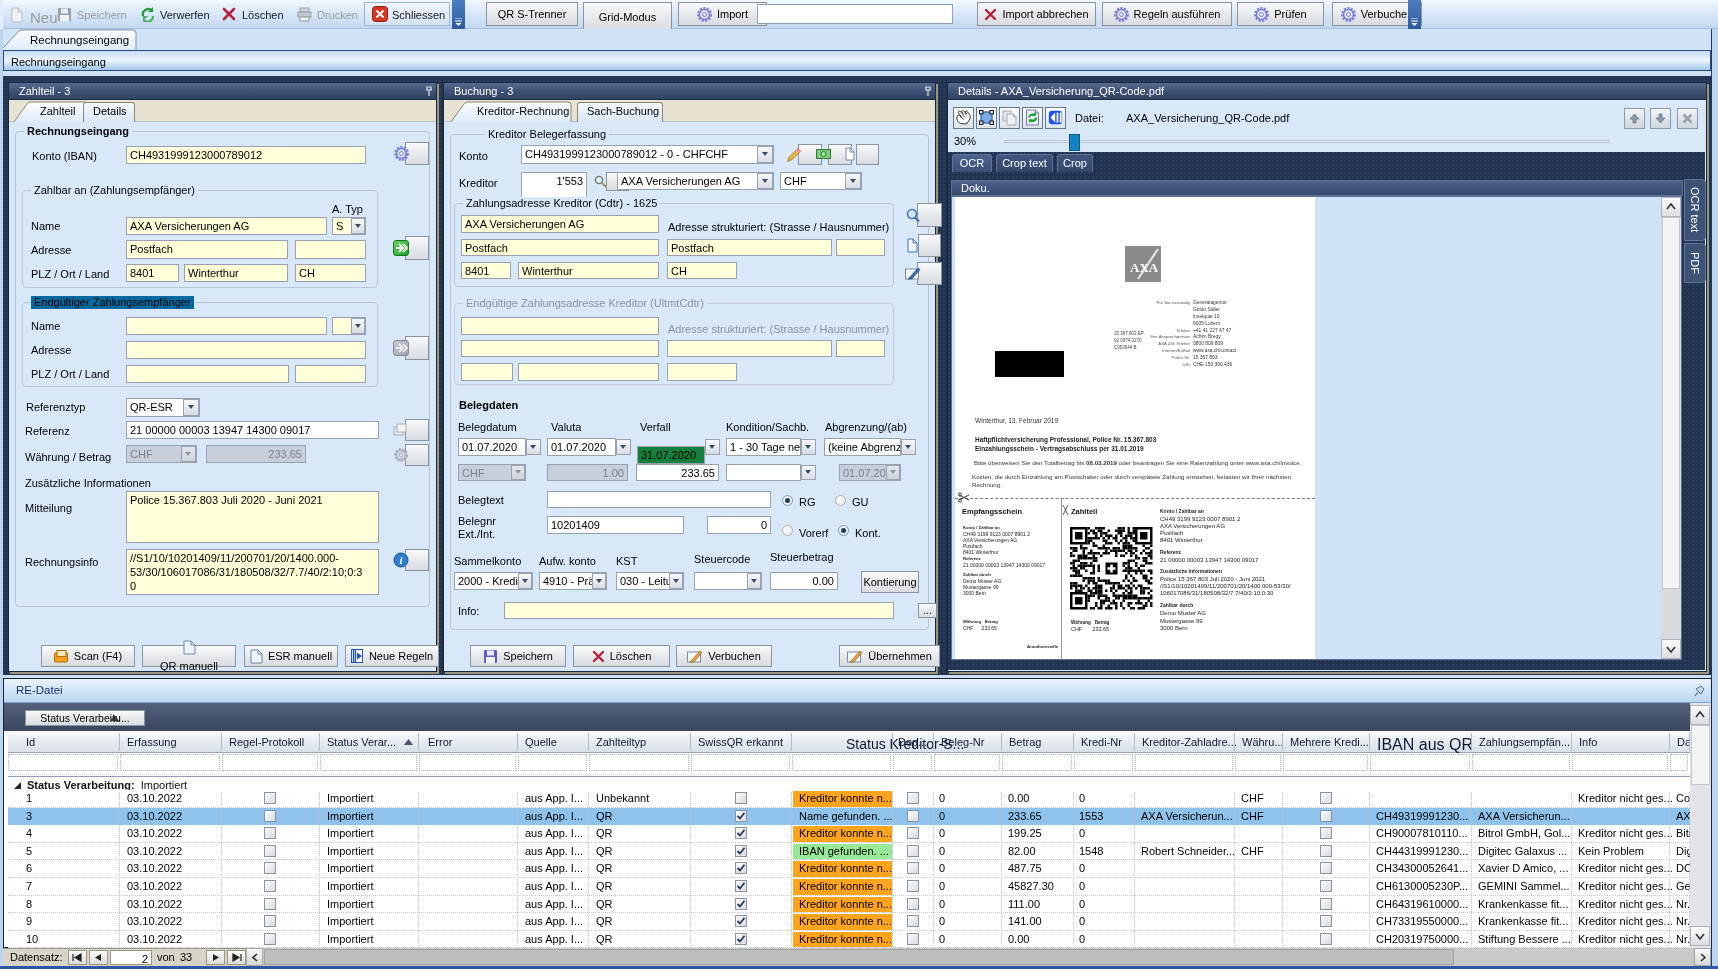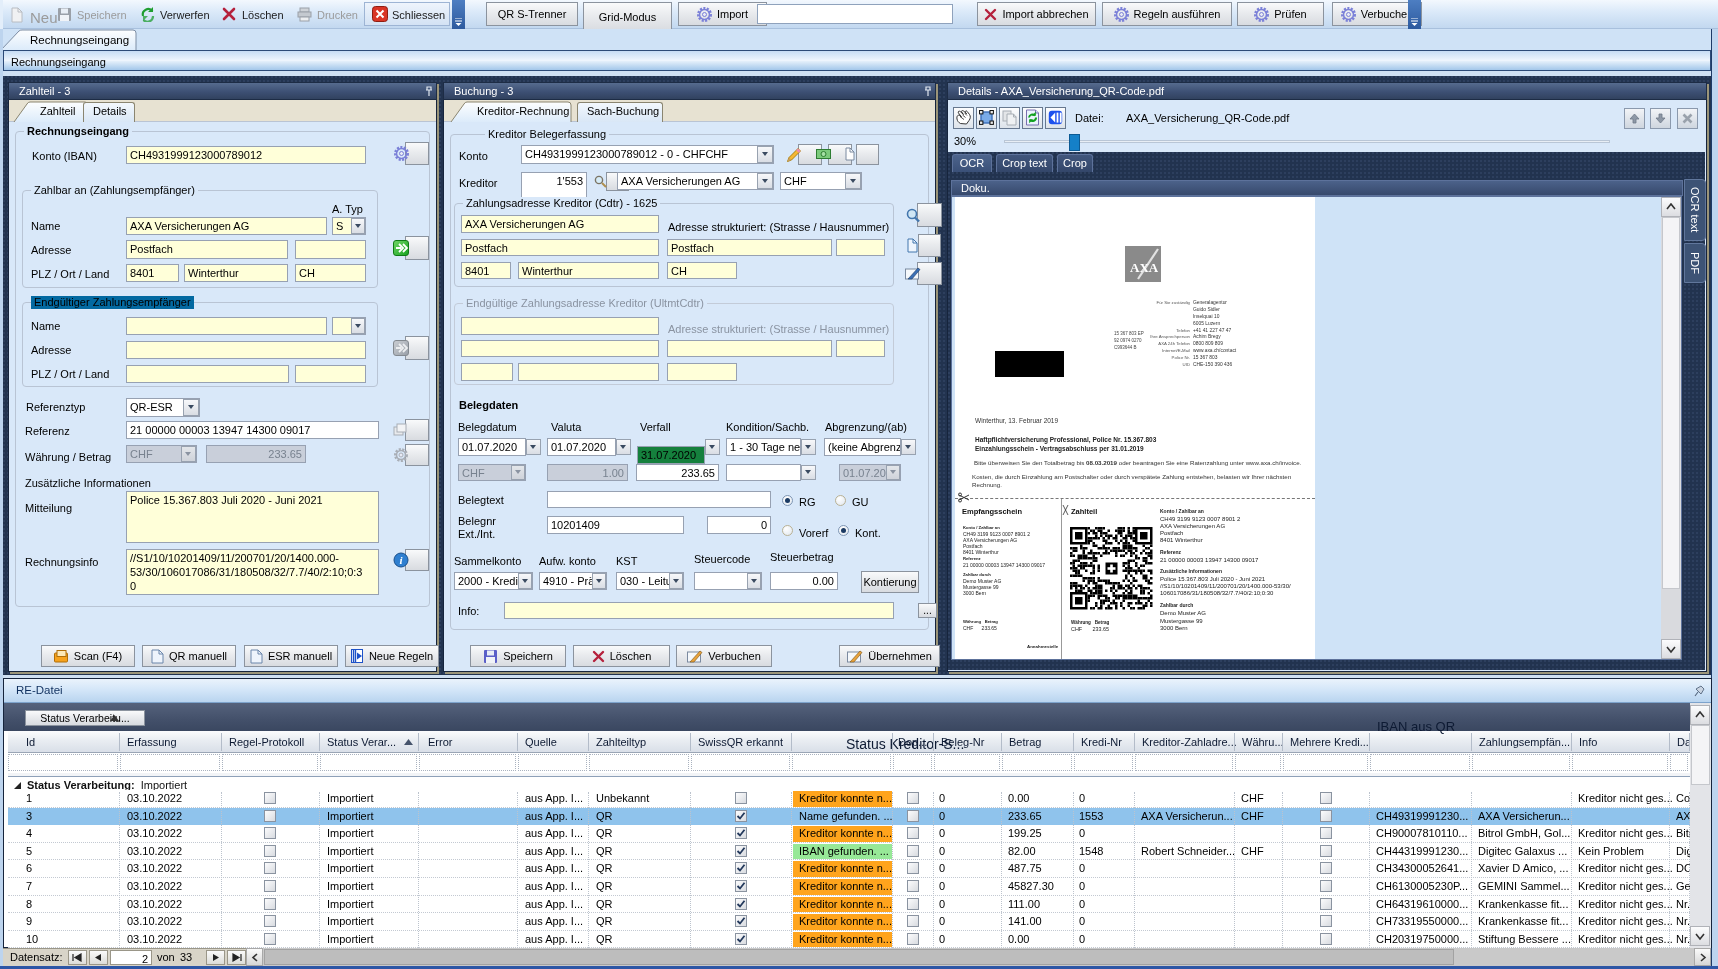--- a/index.html
+++ b/index.html
@@ -237,21 +237,21 @@
     <circle cx="8" cy="8" r="7" fill="#2f7fd0" stroke="#1a4f8a"></circle>
     <text x="8" y="12" font-size="11" font-family="Liberation Serif" fill="#fff" text-anchor="middle" font-style="italic" font-weight="bold">i</text>
   </svg>
 <div class="btn" style="left:25px;top:645px;width:94px;height:22px;font-size:11px;color:#000;">
     <svg style="flex:none" width="15" height="13" viewBox="0 0 15 13">
       <rect x="0.5" y="3" width="13" height="9" rx="1" fill="#f6a21d" stroke="#b06e08"></rect>
       <rect x="3" y="0.5" width="9" height="6" fill="#fde9b8" stroke="#b06e08"></rect>
     </svg>
     <span>Scan (F4)</span>
   </div>
-<div class="btn" style="left:126px;top:645px;width:94px;height:22px;font-size:11px;color:#000;">
+<div class="btn" style="left:126px;top:645px;width:94px;height:22px;font-size:11px;color:#000;flex-direction:column;">
     <svg style="flex:none" width="13" height="15" viewBox="0 0 13 15">
       <path d="M1 1 h7 l4 4 v9 h-11 z" fill="#eef4fc" stroke="#6b86ab"></path>
       <path d="M8 1 v4 h4" fill="none" stroke="#6b86ab"></path>
     </svg>
     <span>QR manuell</span>
   </div>
 <div class="btn" style="left:228px;top:645px;width:94px;height:22px;font-size:11px;color:#000;">
     <svg style="flex:none" width="13" height="15" viewBox="0 0 13 15">
       <path d="M1 1 h7 l4 4 v9 h-11 z" fill="#eef4fc" stroke="#6b86ab"></path>
       <path d="M8 1 v4 h4" fill="none" stroke="#6b86ab"></path>
@@ -1113,21 +1113,21 @@
 <div class="lb" style="left:1009px;top:736px;font-size:11px;color:#0d1a33;">Betrag</div>
 <div style="position:absolute;left:1073px;top:733px;width:1px;height:18px;background:#b3bcc9;"></div>
 <div class="lb" style="left:1081px;top:736px;font-size:11px;color:#0d1a33;">Kredi-Nr</div>
 <div style="position:absolute;left:1134px;top:733px;width:1px;height:18px;background:#b3bcc9;"></div>
 <div class="lb" style="left:1142px;top:736px;font-size:11px;color:#0d1a33;">Kreditor-Zahladre...</div>
 <div style="position:absolute;left:1234px;top:733px;width:1px;height:18px;background:#b3bcc9;"></div>
 <div class="lb" style="left:1242px;top:736px;font-size:11px;color:#0d1a33;">Währu...</div>
 <div style="position:absolute;left:1282px;top:733px;width:1px;height:18px;background:#b3bcc9;"></div>
 <div class="lb" style="left:1290px;top:736px;font-size:11px;color:#0d1a33;">Mehrere Kredi...</div>
 <div style="position:absolute;left:1369px;top:733px;width:1px;height:18px;background:#b3bcc9;"></div>
-<div class="lb" style="left:1377px;top:720px;font-size:13px;color:#0d1a33;">IBAN aus QR</div>
+<div class="lb" style="left:1377px;top:736px;font-size:16px;color:#0d1a33;">IBAN aus QR</div>
 <div style="position:absolute;left:1471px;top:733px;width:1px;height:18px;background:#b3bcc9;"></div>
 <div class="lb" style="left:1479px;top:736px;font-size:11px;color:#0d1a33;">Zahlungsempfän...</div>
 <div style="position:absolute;left:1571px;top:733px;width:1px;height:18px;background:#b3bcc9;"></div>
 <div class="lb" style="left:1579px;top:736px;font-size:11px;color:#0d1a33;">Info</div>
 <div style="position:absolute;left:1669px;top:733px;width:1px;height:18px;background:#b3bcc9;"></div>
 <div class="lb" style="left:1677px;top:736px;font-size:11px;color:#0d1a33;">Date</div>
 <div style="position:absolute;left:1689px;top:733px;width:1px;height:18px;background:#b3bcc9;"></div>
 <svg style="position:absolute;left:404px;top:739px;" width="9" height="7" viewBox="0 0 9 7">
     <path d="M4.5 0 L9 6 H0 z" fill="#45536b"></path>
   </svg>

